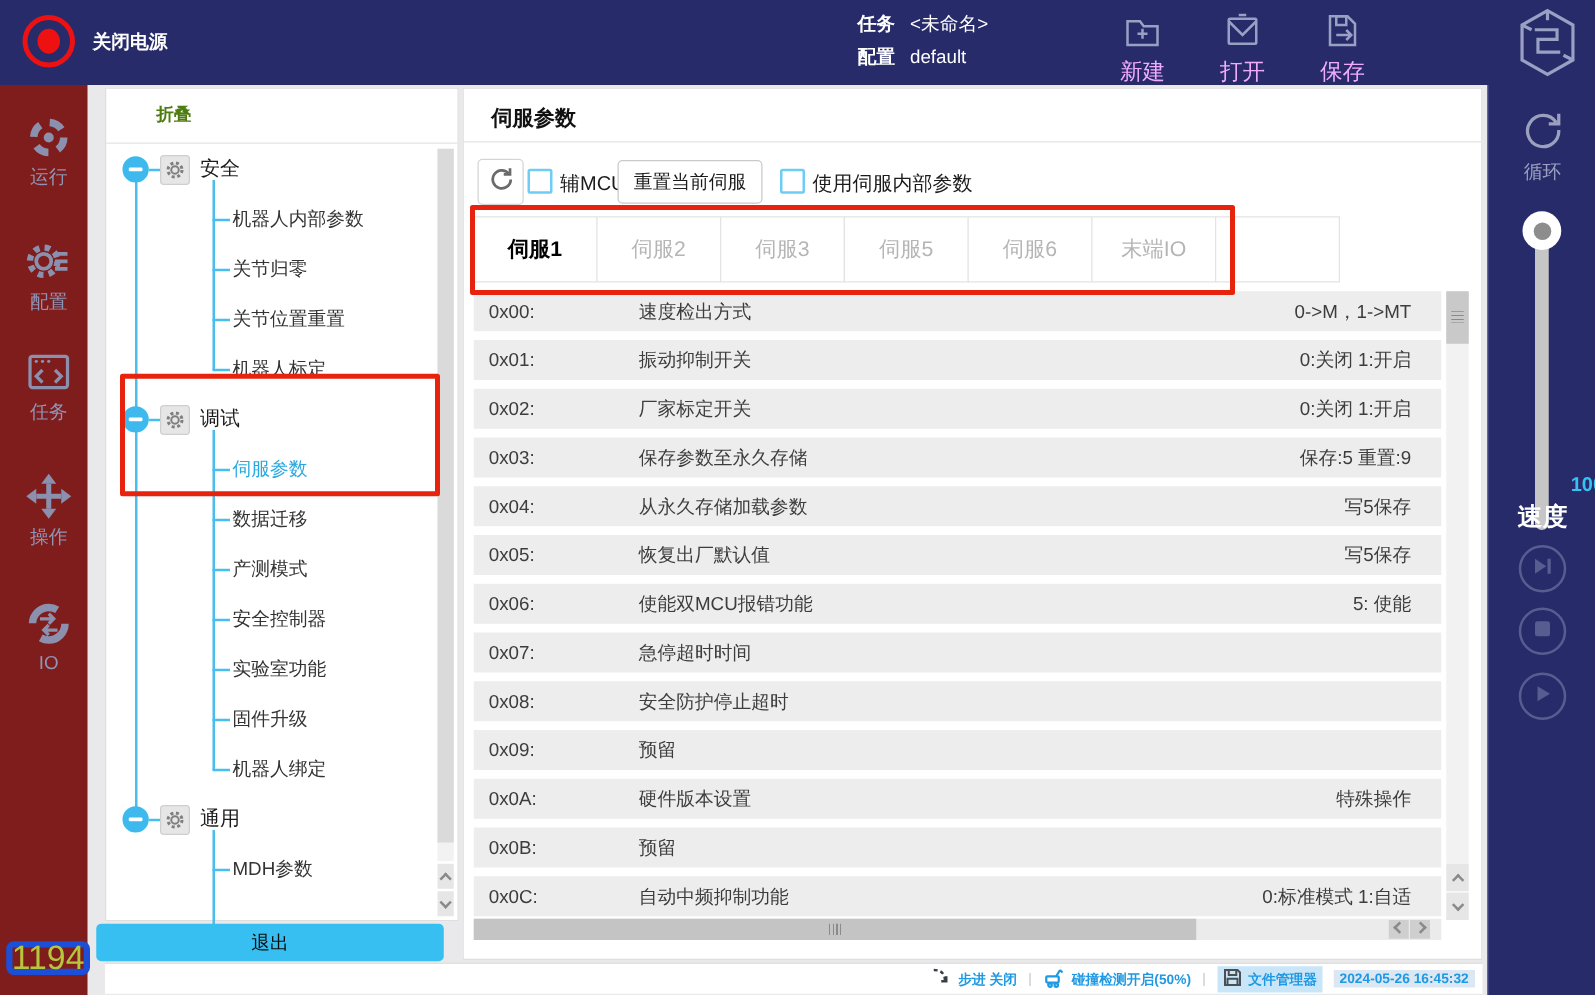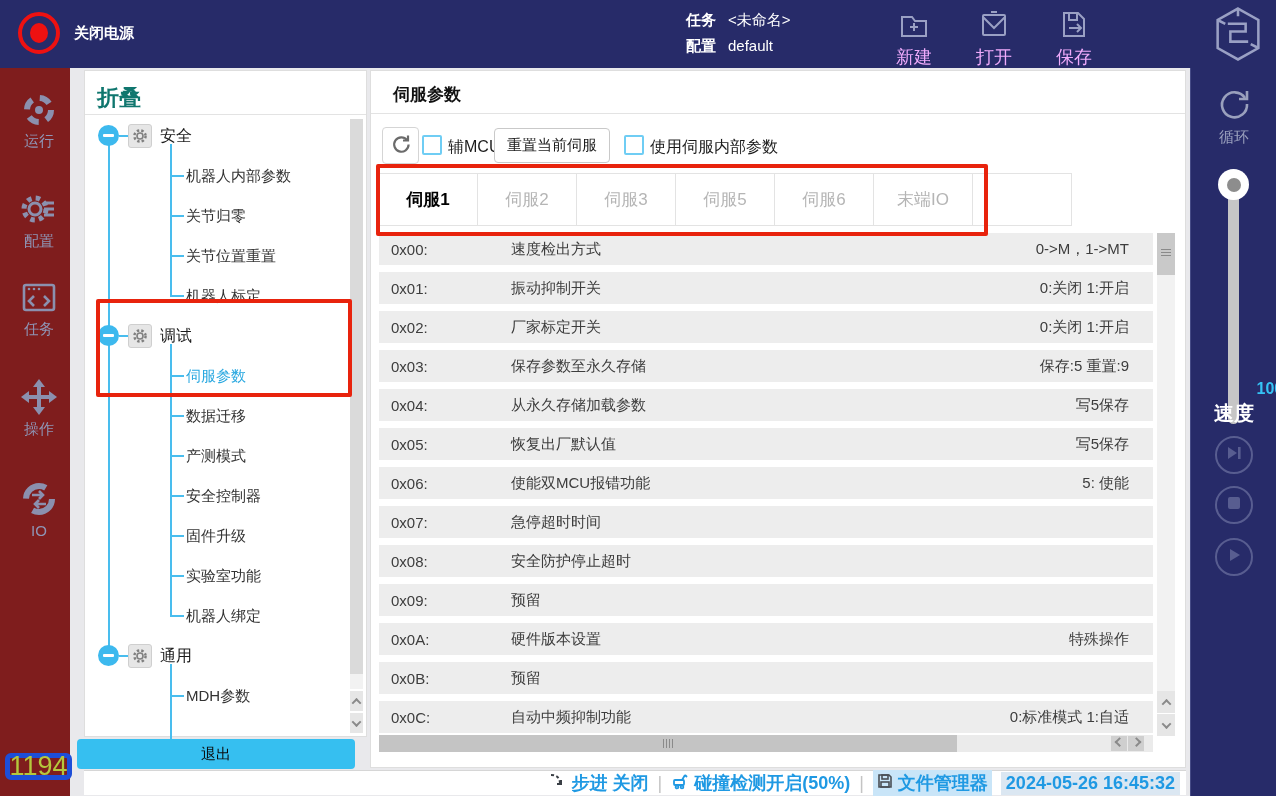--- a/index.html
+++ b/index.html
@@ -36,21 +36,21 @@
   .slider-track { position:absolute; left:37px; top:116px; width:11px; height:240px; background:#c6c6c6; border-radius:6px; }
   .slider-knob { position:absolute; left:27px; top:101px; width:31px; height:31px; background:#fff; border-radius:50%;
     display:flex; align-items:center; justify-content:center; }
   .slider-knob .in { width:14px; height:14px; background:#8d8d8d; border-radius:50%; }
   .speed-pct { position:absolute; top:312px; width:86px; text-align:center; color:#35c3f5; font-weight:bold; font-size:16px;margin-left:43px; }
   .speed-lbl { position:absolute; top:332px; width:86px; text-align:center; color:#fff; font-weight:bold; font-size:20px; }
   .rp-btn { position:absolute; left:24px; width:38px; height:38px; border:2px solid #585d90; border-radius:50%;
     display:flex; align-items:center; justify-content:center; cursor:pointer; }
   
   .tree-panel { position:absolute; left:84px; top:70px; width:283px; height:667px; background:#fff; border:1px solid #dedede; z-index:3; }
-  .tree-title { padding:12px 0 0 12px; font-size:22px; font-weight:bold; color:#0f766e; }
+  .tree-title { padding:12px 0 0 40px; font-size:14px; font-weight:bold; color:#4d7c0f; }
   .tree-divider { position:absolute; left:0; top:43px; width:100%; height:1px; background:#e3e3e3; }
   .tree-body { position:absolute; left:0; top:45px; width:255px; height:600px; }
   .vline { position:absolute; width:2px; background:#49bdee; }
   .vline.main  { left:23px; top:20px; height:520px; }
   .vline.c1 { left:85px; top:28px;  height:152px; }
   .vline.c2 { left:85px; top:228px; height:272px; }
   .vline.c3 { left:85px; top:548px; height:92px; }
   .tnode { position:relative; height:40px; line-height:40px; font-size:15px; color:#333; cursor:pointer; }
   .tnode.group { font-size:16px; color:#1b1b1b; }
   .tnode.group .minus-circle { position:absolute; left:13px; top:9px; width:21px; height:21px; background:#3db9ee; border-radius:50%; }
@@ -103,21 +103,21 @@
   .vs-btn-down { left:786px; top:643px; width:18px; height:22px; }
   .hscroll { position:absolute; left:8px; top:664px; width:774px; height:17px; background:#ebebeb; }
   .hscroll .thumb { position:absolute; left:0; top:0; width:578px; height:17px; background:#c4c4c4;
     background-image:repeating-linear-gradient(90deg,#8a8a8a 0 1px, transparent 1px 3px); background-size:10px 9px;
     background-position:284px 4px; background-repeat:no-repeat; }
   .hs-btn-left  { left:740px; top:665px; width:16px; height:15px; background:#cfcfcf; }
   .hs-btn-right { left:757px; top:665px; width:16px; height:15px; background:#cfcfcf; }
   
   .status-bar { position:absolute; left:84px; top:770px; width:1102px; height:25px; background:#fff; border-top:1px solid #d6d6d6;
     display:flex; align-items:center; justify-content:flex-end; gap:9px; padding-right:6px;
-    font-size:18px; font-weight:bold; color:#1f99e3; z-index:6; }
+    font-size:11px; font-weight:bold; color:#1f99e3; z-index:6; }
   .status-item { display:flex; align-items:center; gap:5px; }
   .status-sep { color:#c4c4c4; font-weight:normal; }
   .chip-file { background:#c9e5f8; padding:1px 4px; }
   .chip-time { background:#dbe7f2; padding:1px 5px; }
   
   .anno { position:absolute; border:4px solid #e8230d; border-radius:2px; z-index:50; pointer-events:none; }
   .anno-tree { left:96px; top:299px; width:256px; height:98px; }
   .anno-tabs { left:376px; top:164px; width:612px; height:72px; }
 </style>
 </head>
@@ -342,26 +342,26 @@
         <span class="tlabel">产测模式</span>
       </div>
 
       <div class="tnode leaf">
 
         <span class="tlabel">安全控制器</span>
       </div>
 
       <div class="tnode leaf">
 
+        <span class="tlabel">实验室功能</span>
+      </div>
+
+      <div class="tnode leaf">
+
         <span class="tlabel">固件升级</span>
-      </div>
-
-      <div class="tnode leaf">
-
-        <span class="tlabel">实验室功能</span>
       </div>
 
       <div class="tnode leaf">
 
         <span class="tlabel">机器人绑定</span>
       </div>
 
       <div class="tnode group">
         <span class="minus-circle"></span>
         <span class="gear-box">

